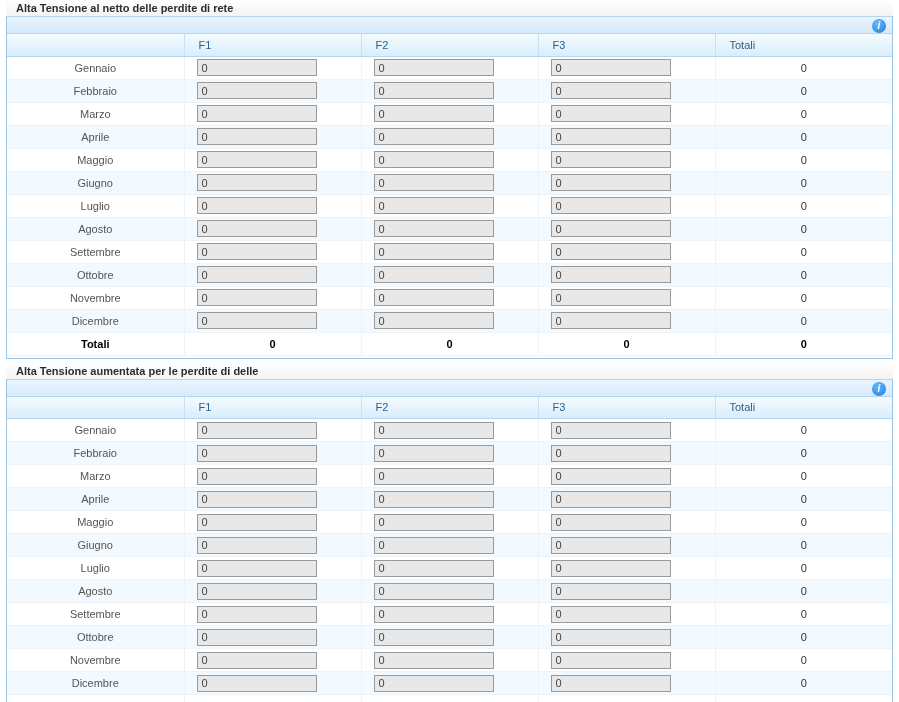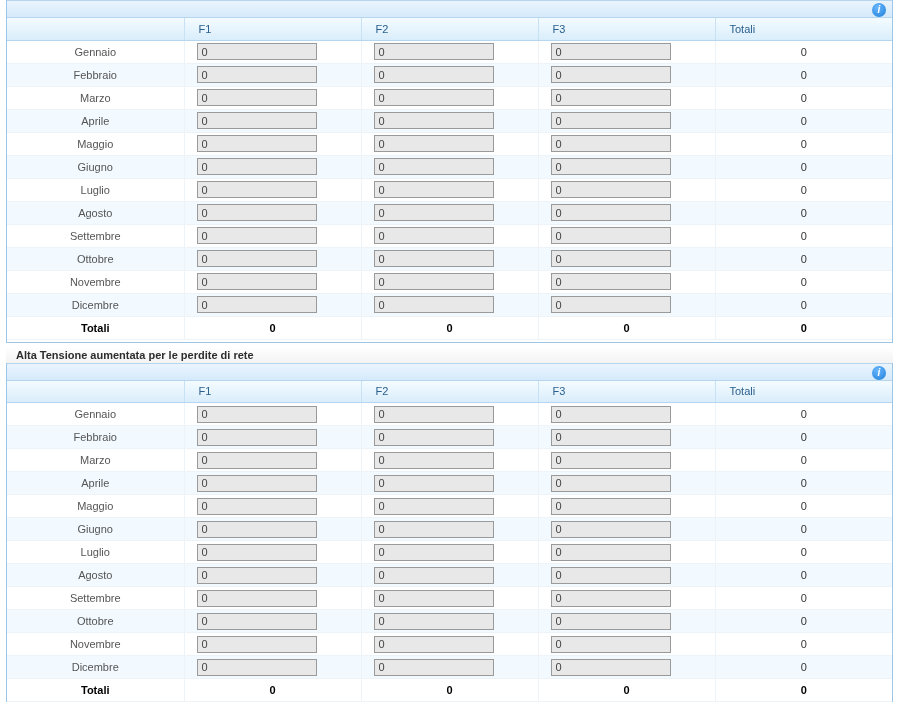--- a/index.html
+++ b/index.html
@@ -101,20 +101,21 @@
     color: #444;
     font-size: 11px;
     padding: 0 4px;
     text-align: left;
   }
 </style>
 </head>
 <body>
 
 <div id="root">
+    <div class="panel-title">Alta Tensione al netto delle perdite di rete</div>
     <div class="panel-box">
       <div class="info-bar">
         <div class="info-icon">i</div>
       </div>
       <table>
         <thead>
           <tr>
             <th></th>
             <th>F1</th>
             <th>F2</th>
@@ -210,21 +211,21 @@
           <tr class="totrow">
             <td class="month">Totali</td>
             <td>0</td>
             <td>0</td>
             <td>0</td>
             <td>0</td>
           </tr>
         </tbody>
       </table>
     </div>
-    <div class="panel-title">Alta Tensione aumentata per le perdite di rete</div>
+    <div class="panel-title">Alta Tensione aumentata per le perdite di delle</div>
     <div class="panel-box">
       <div class="info-bar">
         <div class="info-icon">i</div>
       </div>
       <table>
         <thead>
           <tr>
             <th></th>
             <th>F1</th>
             <th>F2</th>

